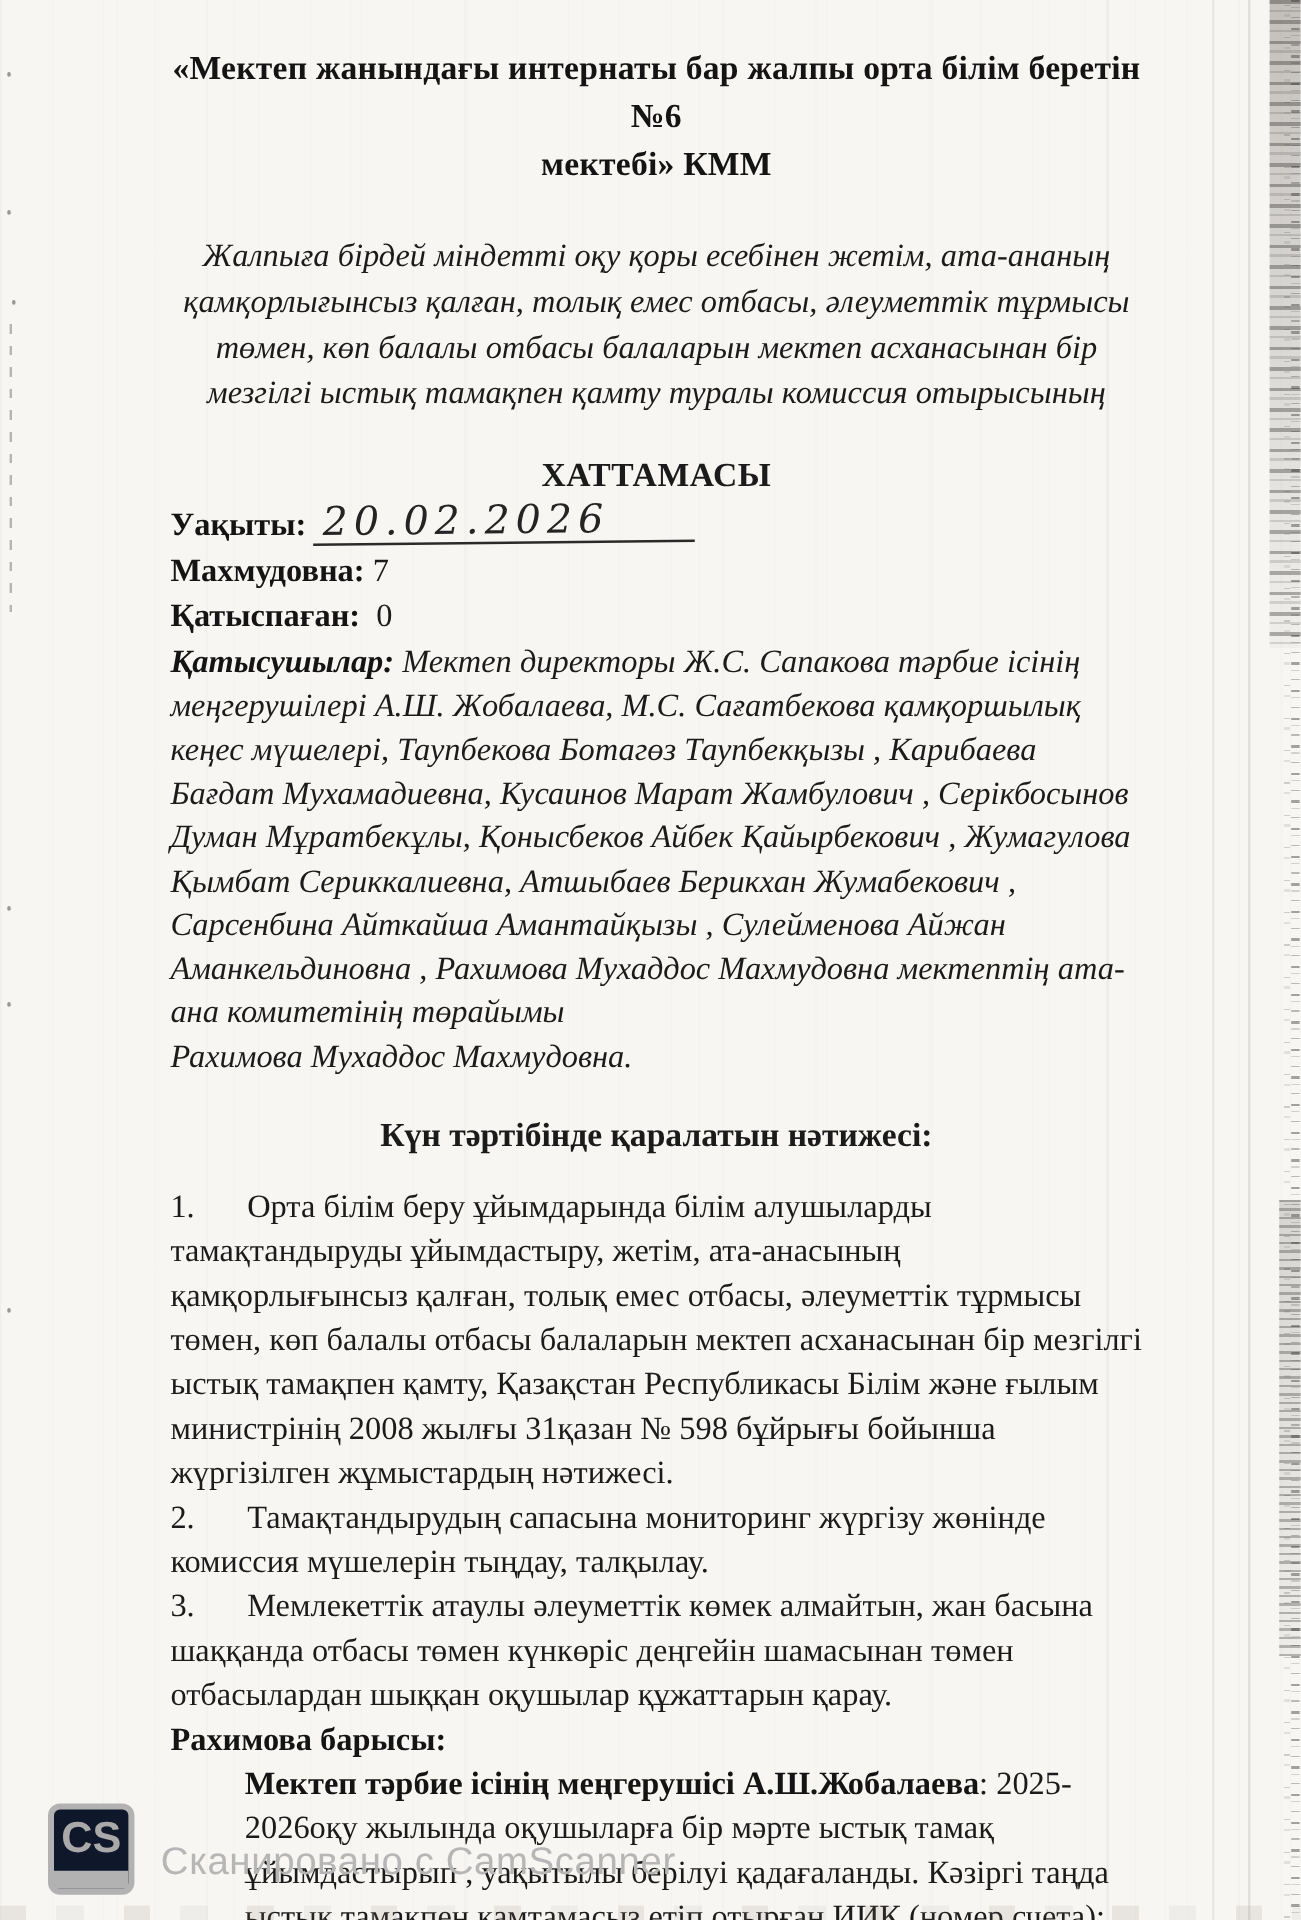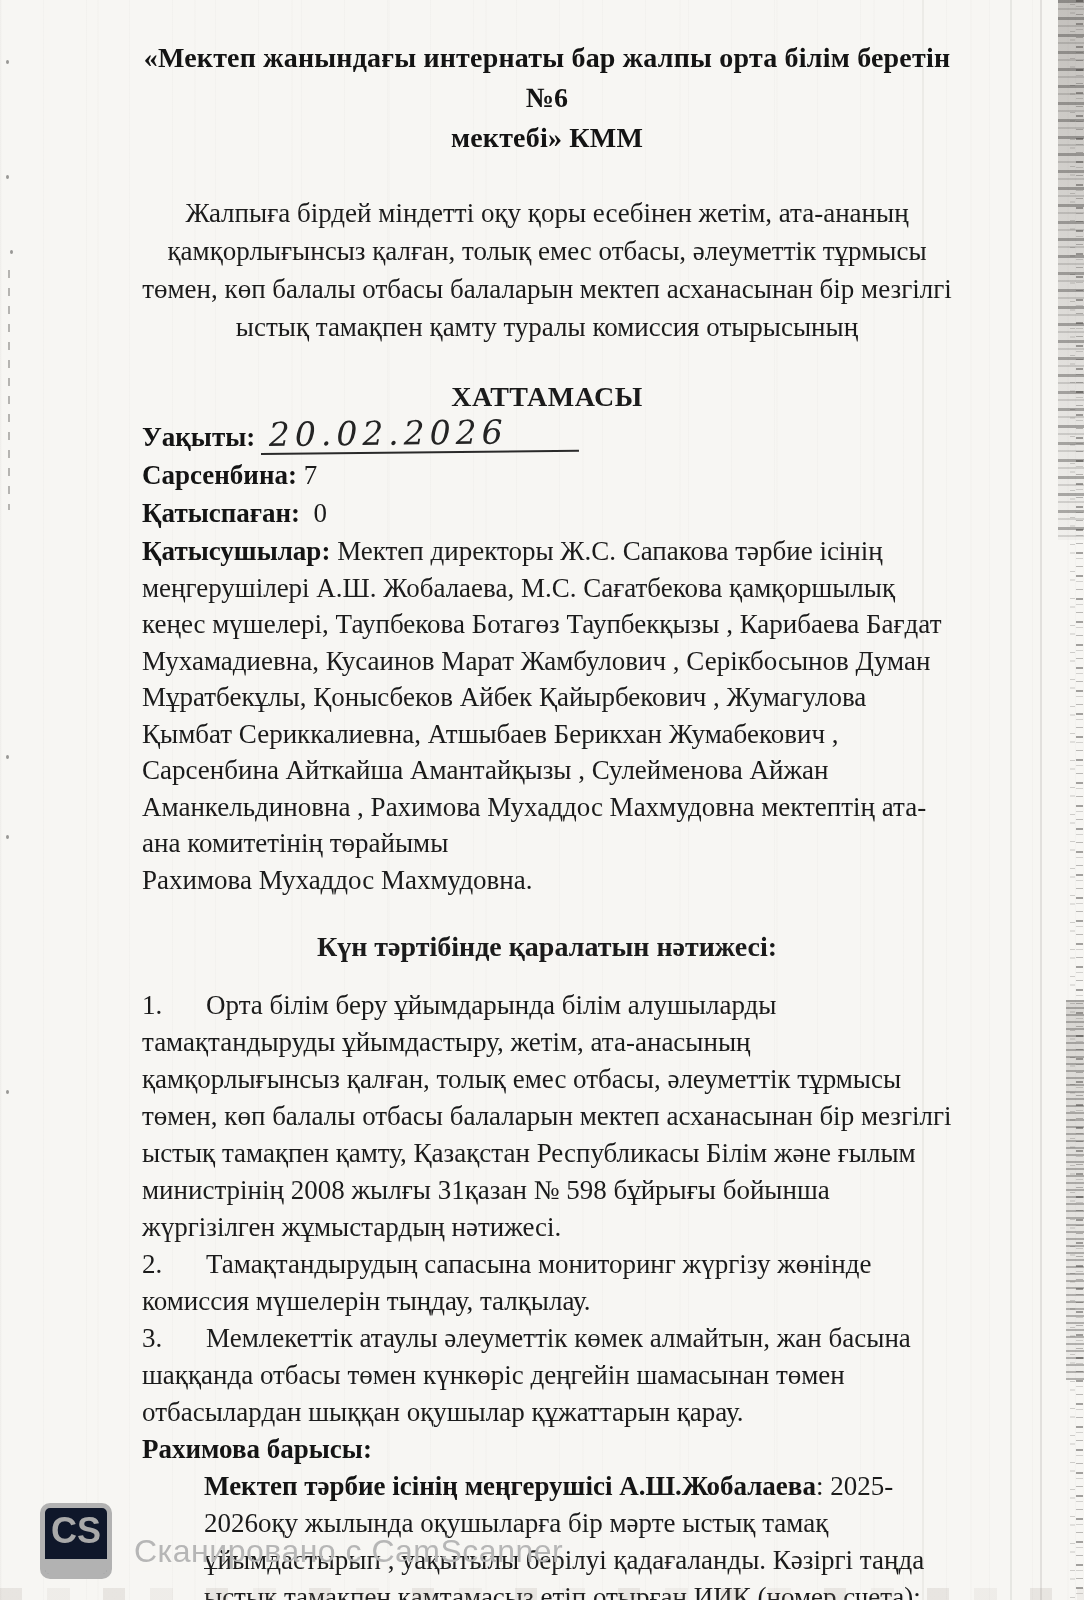--- a/index.html
+++ b/index.html
@@ -18,37 +18,37 @@
   .page{position:absolute;inset:0;}
   .content{
     position:absolute;left:142px;right:132px;top:38px;
     font-size:27px;line-height:37px;
   }
   .title{
     text-align:center;font-weight:bold;font-size:28px;line-height:40px;
     color:#141414;letter-spacing:0.2px;
   }
   .intro{
-    text-align:center;margin-top:36px;line-height:38px;
+    text-align:center;margin-top:36px;line-height:38px;font-style:italic;
   }
   .protocol-heading{
     text-align:center;font-weight:bold;font-size:28px;margin-top:32px;
     letter-spacing:0.5px;
   }
   .meta-line{margin-top:1px;line-height:37px;}
   .label{font-weight:bold;color:#141414;}
   .handwriting{
     display:inline-block;min-width:300px;
     border-bottom:2px solid #2a2a2a;
     font-family:"DejaVu Serif", serif;
     font-style:italic;font-size:33px;letter-spacing:5px;
     transform:rotate(-0.6deg);transform-origin:left bottom;
     padding:0 10px 0 8px;margin-left:6px;color:#242424;
   }
-  .participants{margin-top:1px;line-height:36.5px;text-align:left;}
+  .participants{margin-top:1px;line-height:36.5px;text-align:left;font-style:italic;}
   .agenda-heading{
     text-align:center;font-weight:bold;font-size:28px;margin-top:30px;margin-bottom:22px;
   }
   .agenda-item{margin-top:0;line-height:37px;}
   .agenda-item .num{display:inline-block;width:64px;}
   .proceedings-heading{font-weight:bold;line-height:37px;color:#141414;}
   .speech{margin-left:62px;line-height:37px;}
   .speech .speaker{font-weight:bold;color:#141414;}
   
   .watermark{
@@ -129,21 +129,21 @@
     </div>
 
     <div class="intro">Жалпыға бірдей міндетті оқу қоры есебінен жетім, ата-ананың қамқорлығынсыз қалған, толық емес отбасы, әлеуметтік тұрмысы төмен, көп балалы отбасы балаларын мектеп асханасынан бір мезгілгі ыстық тамақпен қамту туралы комиссия отырысының</div>
 
     <div class="protocol-heading">ХАТТАМАСЫ</div>
 
     <div class="meta-line">
       <span class="label">Уақыты:</span><span class="handwriting">20.02.2026</span>
     </div>
     <div class="meta-line">
-      <span class="label">Сарсенбина:</span>
+      <span class="label">Махмудовна:</span>
       <span>7</span>
     </div>
     <div class="meta-line">
       <span class="label">Қатыспаған:</span>&nbsp;
       <span>0</span>
     </div>
 
     <div class="participants">
       <span class="label">Қатысушылар:</span><span> Мектеп директоры Ж.С. Сапакова тәрбие ісінің меңгерушілері А.Ш. Жобалаева,  М.С. Сағатбекова  қамқоршылық кеңес мүшелері,  Таупбекова Ботагөз Таупбекқызы , Карибаева Бағдат Мухамадиевна,  Кусаинов Марат Жамбулович , Серікбосынов Думан Мұратбекұлы,  Қонысбеков Айбек Қайырбекович , Жумагулова Қымбат Сериккалиевна,  Атшыбаев Берикхан Жумабекович , Сарсенбина Айткайша Амантайқызы , Сулейменова Айжан Аманкельдиновна , Рахимова Мухаддос Махмудовна мектептің ата-ана комитетінің төрайымы</span>
       <div>Рахимова Мухаддос Махмудовна.</div>

